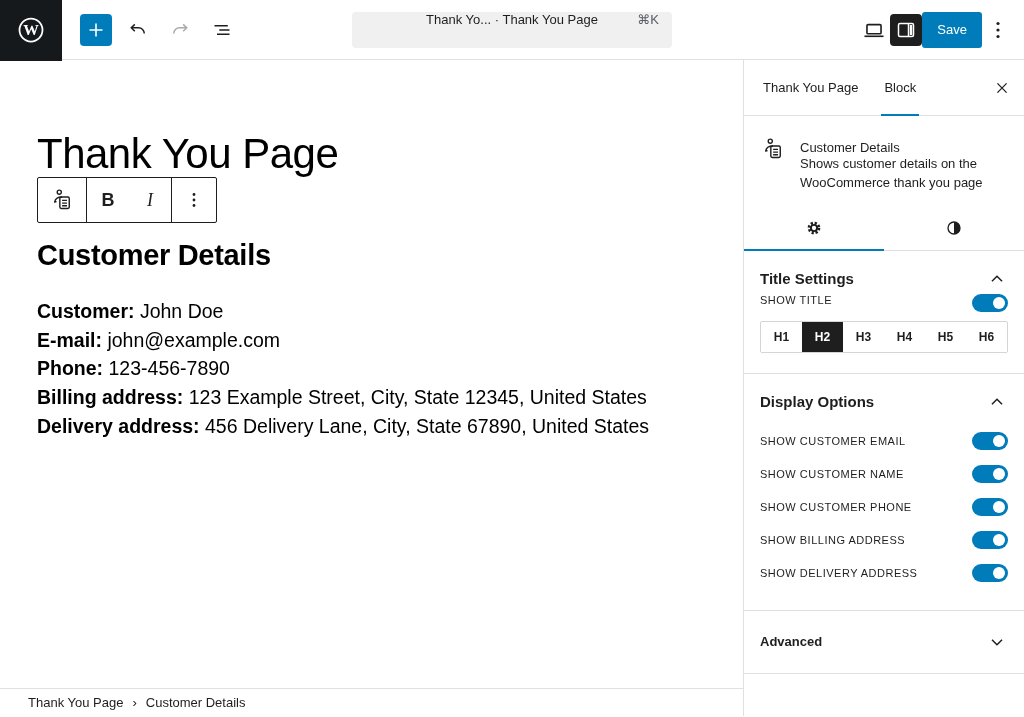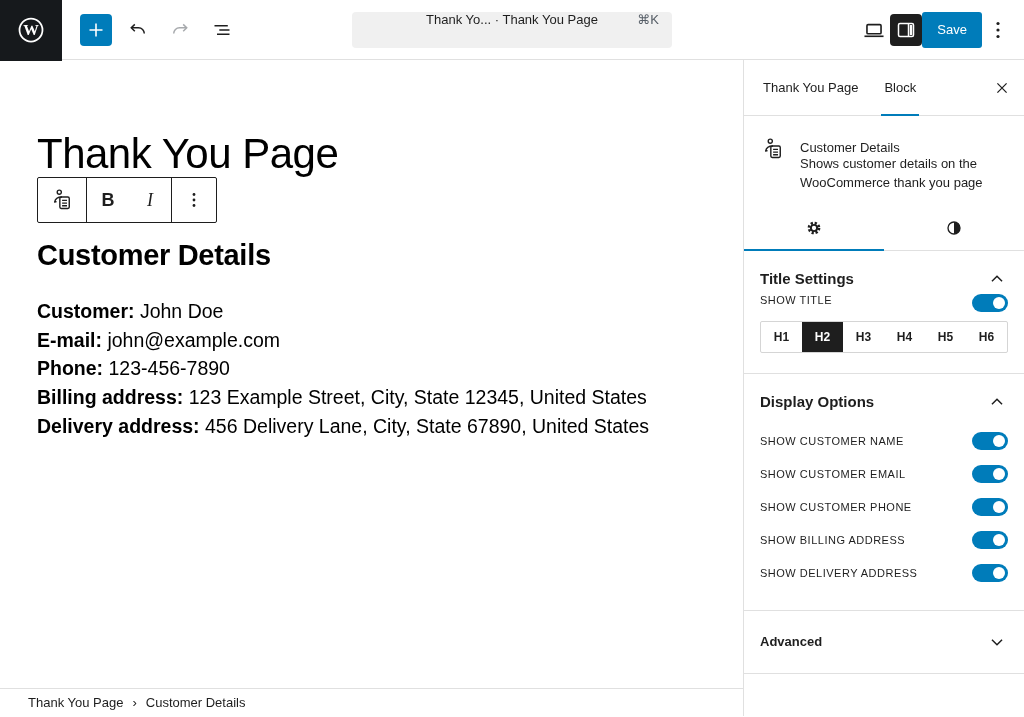--- a/index.html
+++ b/index.html
@@ -259,25 +259,25 @@
 
     <div class="panel bordered">
       <button class="panel-header" style="width:100%">
         <span>Display Options</span>
         <svg width="22" height="22" viewBox="0 0 24 24" fill="none">
           <path d="M6.5 14.5L12 9l5.5 5.5" stroke="#1e1e1e" stroke-width="1.6"></path>
         </svg>
       </button>
       <div class="disp-rows">
         <div class="disp-row">
+          <span class="ctl-label">SHOW CUSTOMER EMAIL</span>
+          <button class="toggle"></button>
+        </div>
+        <div class="disp-row">
           <span class="ctl-label">SHOW CUSTOMER NAME</span>
-          <button class="toggle"></button>
-        </div>
-        <div class="disp-row">
-          <span class="ctl-label">SHOW CUSTOMER EMAIL</span>
           <button class="toggle"></button>
         </div>
         <div class="disp-row">
           <span class="ctl-label">SHOW CUSTOMER PHONE</span>
           <button class="toggle"></button>
         </div>
         <div class="disp-row">
           <span class="ctl-label">SHOW BILLING ADDRESS</span>
           <button class="toggle"></button>
         </div>

